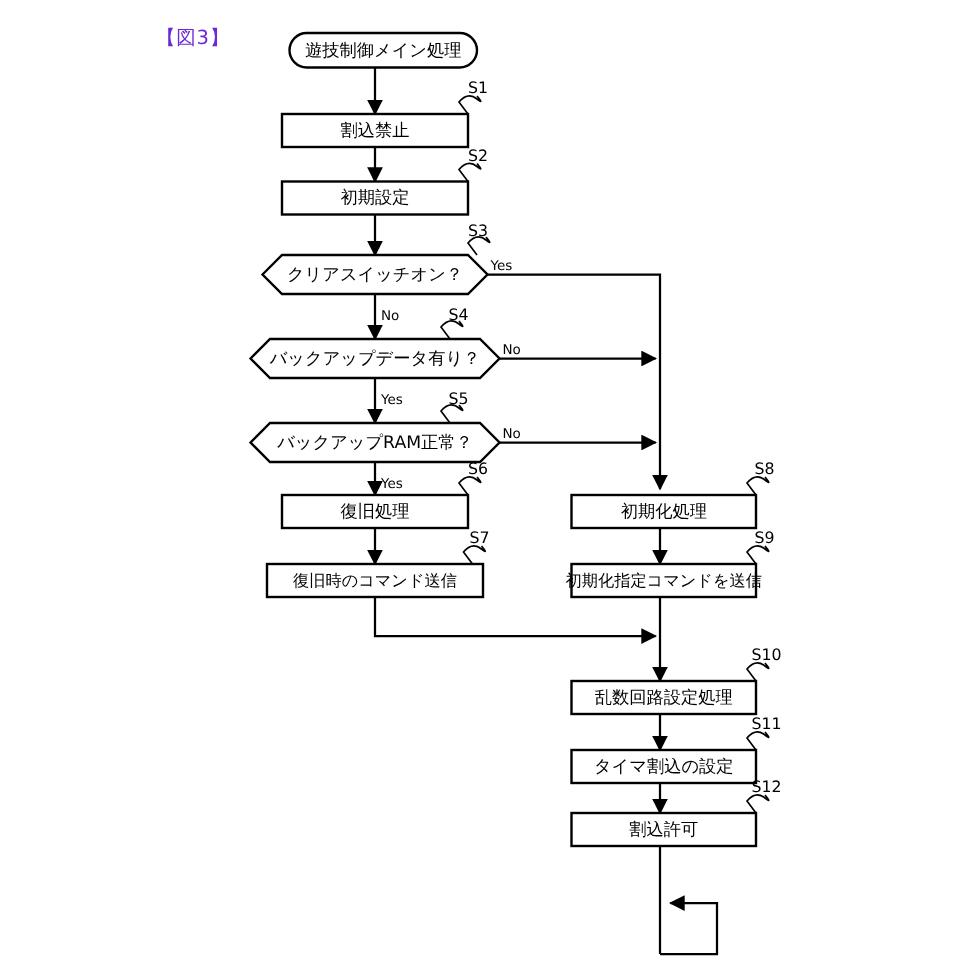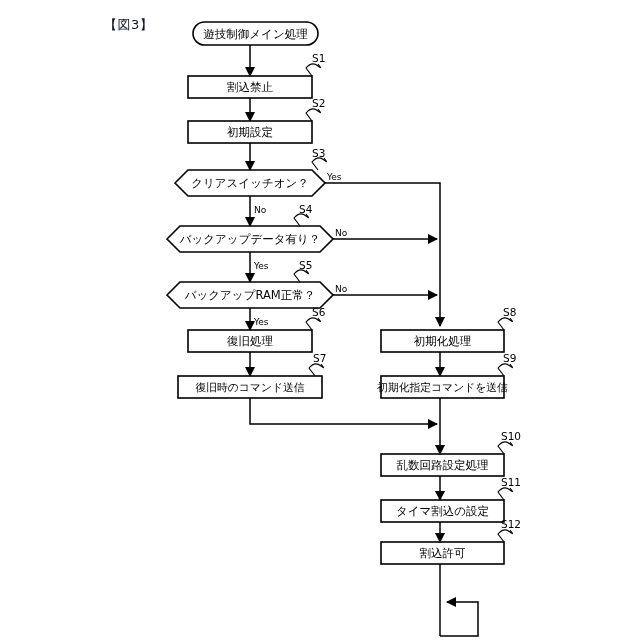--- a/index.html
+++ b/index.html
@@ -18,21 +18,21 @@
     position: relative;
     width: 640px;
     height: 640px;
   }
   .fig-label {
     position: absolute;
     left: 104px;
     top: 16px;
     font-size: 13px;
     letter-spacing: 0.5px;
-    color: #0f172a;
+    color: #6d28d9;
     white-space: nowrap;
   }
   svg.flow {
     position: absolute;
     left: 0;
     top: 0;
     width: 640px;
     height: 640px;
   }
   .node-text {

